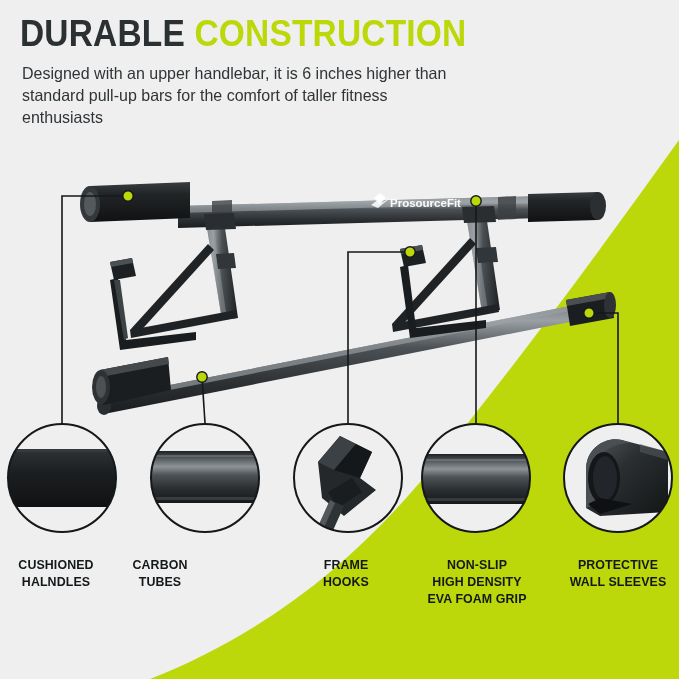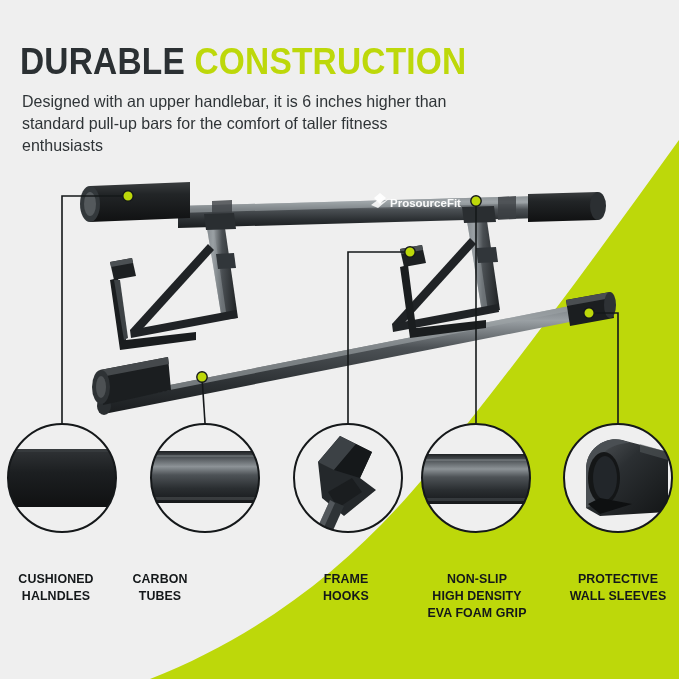--- a/index.html
+++ b/index.html
@@ -29,21 +29,20 @@
     z-index: 0;
   }
 
   
   #header {
     position: absolute;
     left: 20px;
     top: 14px;
     width: 620px;
     z-index: 5;
-    margin-top: 28px;
   }
   #headline {
     font-size: 36px;
     font-weight: bold;
     letter-spacing: 0.2px;
     line-height: 40px;
     white-space: nowrap;
     margin: 0;
     font-stretch: condensed;
     transform: scaleX(0.93);
@@ -84,21 +83,21 @@
     position: absolute;
     left: 0; top: 0;
     width: 679px; height: 679px;
     z-index: 6;
   }
 
   
   #labels {
     position: absolute;
     left: 0;
-    top: 570px;
+    top: 556px;
     width: 550px;
     height: 90px;
     z-index: 7;
   }
   .label {
     position: absolute;
     text-align: center;
     font-size: 13.2px;
     line-height: 17px;
     font-weight: bold;

